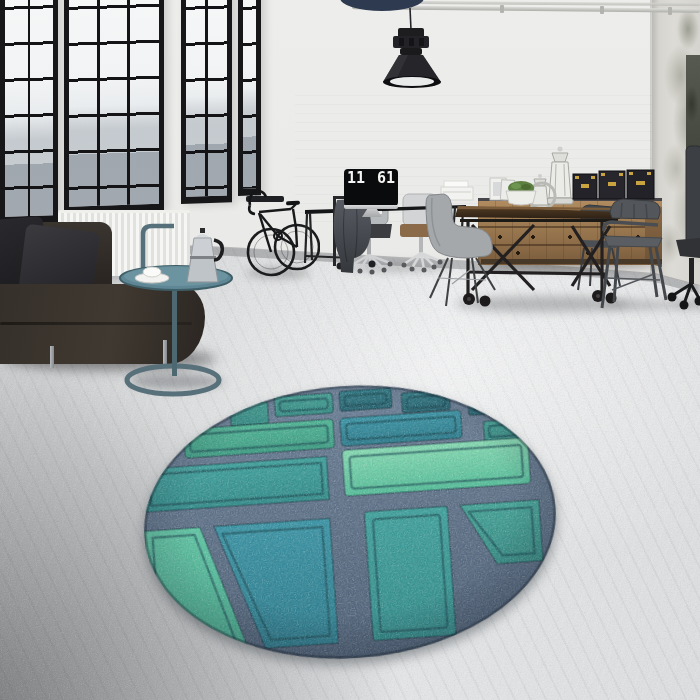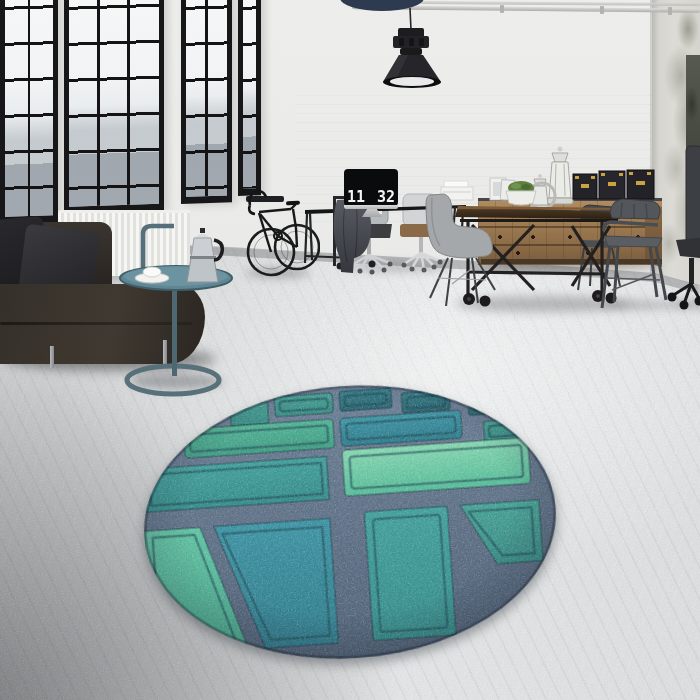--- a/index.html
+++ b/index.html
@@ -77,21 +77,21 @@
      radial-gradient(3px 3px at 160px 36px,#241a10 55%,transparent 60%),
      radial-gradient(3px 3px at 40px 52px,#241a10 55%,transparent 60%),
      radial-gradient(3px 3px at 110px 52px,#241a10 55%,transparent 60%),
      linear-gradient(to bottom, rgba(60,42,24,0) 0 25px, rgba(60,42,24,.55) 25px 27px, rgba(60,42,24,0) 27px 43px, rgba(60,42,24,.55) 43px 45px, rgba(60,42,24,0) 45px),
      repeating-linear-gradient(to right, rgba(70,50,30,.22) 0 1px, transparent 1px 17px),
      linear-gradient(#b18b5f,#9a7850 42%,#8a6a46 72%,#7a5c3c);
      border-top:3px solid #46464a}
   .sbside{background:linear-gradient(#8a6a46,#6d5236);clip-path:polygon(0 0,100% 9%,100% 100%,0 93%)}
   .sbbase{background:#473828}
 
-  .monscreen{background:#0a0b0d;border-radius:4px;display:flex;align-items:flex-end;justify-content:center;
+  .monscreen{background:#0a0b0d;border-radius:4px;display:flex;align-items:flex-start;justify-content:center;
      gap:12px;color:#f5f5f3;font:700 15px "DejaVu Sans Mono",monospace}
   .chin{background:linear-gradient(#dadbdc,#b7b8b9);border-radius:0 0 2px 2px}
   .mstand{background:linear-gradient(#c9cacb,#a7a8a9);clip-path:polygon(26% 0,74% 0,100% 100%,0 100%)}
 
   .rug{transform:rotate(-4deg);filter:drop-shadow(0 6px 6px rgba(52,57,64,.45))}
 </style>
 </head>
 <body>
 
 <div class="stage">
@@ -310,21 +310,21 @@
     </g>
     <path d="M337,200 C331,220 334,246 340,258 L341,272 L353,273 L354,258 C366,256 372,242 371,222 C370,207 362,200 354,199 Z" fill="url(#jgrad)"></path>
     <g stroke="rgba(18,20,24,.4)" fill="none">
       <path d="M345,204 C342,224 344,248 347,262"></path>
         <path d="M356,202 C358,222 357,244 355,258"></path>
     </g>
   </svg>
 
   <div class="a monscreen" style="left:344px;top:169px;width:54px;height:37px">
     <span>11</span>
-      <span>32</span>
+      <span>61</span>
   </div>
   <div class="a chin" style="left:344px;top:205px;width:54px;height:4px"></div>
   <div class="a mstand" style="left:362px;top:209px;width:20px;height:8px"></div>
 
   <div class="sh" style="left:482px;top:260px;width:180px;height:9px;background:rgba(55,48,40,.45)"></div>
   <div class="a sideboard" style="left:478px;top:198px;width:184px;height:64px"></div>
   <div class="a sbside" style="left:645px;top:201px;width:17px;height:66px"></div>
   <div class="a sbbase" style="left:481px;top:259px;width:181px;height:5px"></div>
 
   <svg class="a" style="left:483px;top:140px" width="100" height="72" viewBox="483 140 100 72">

